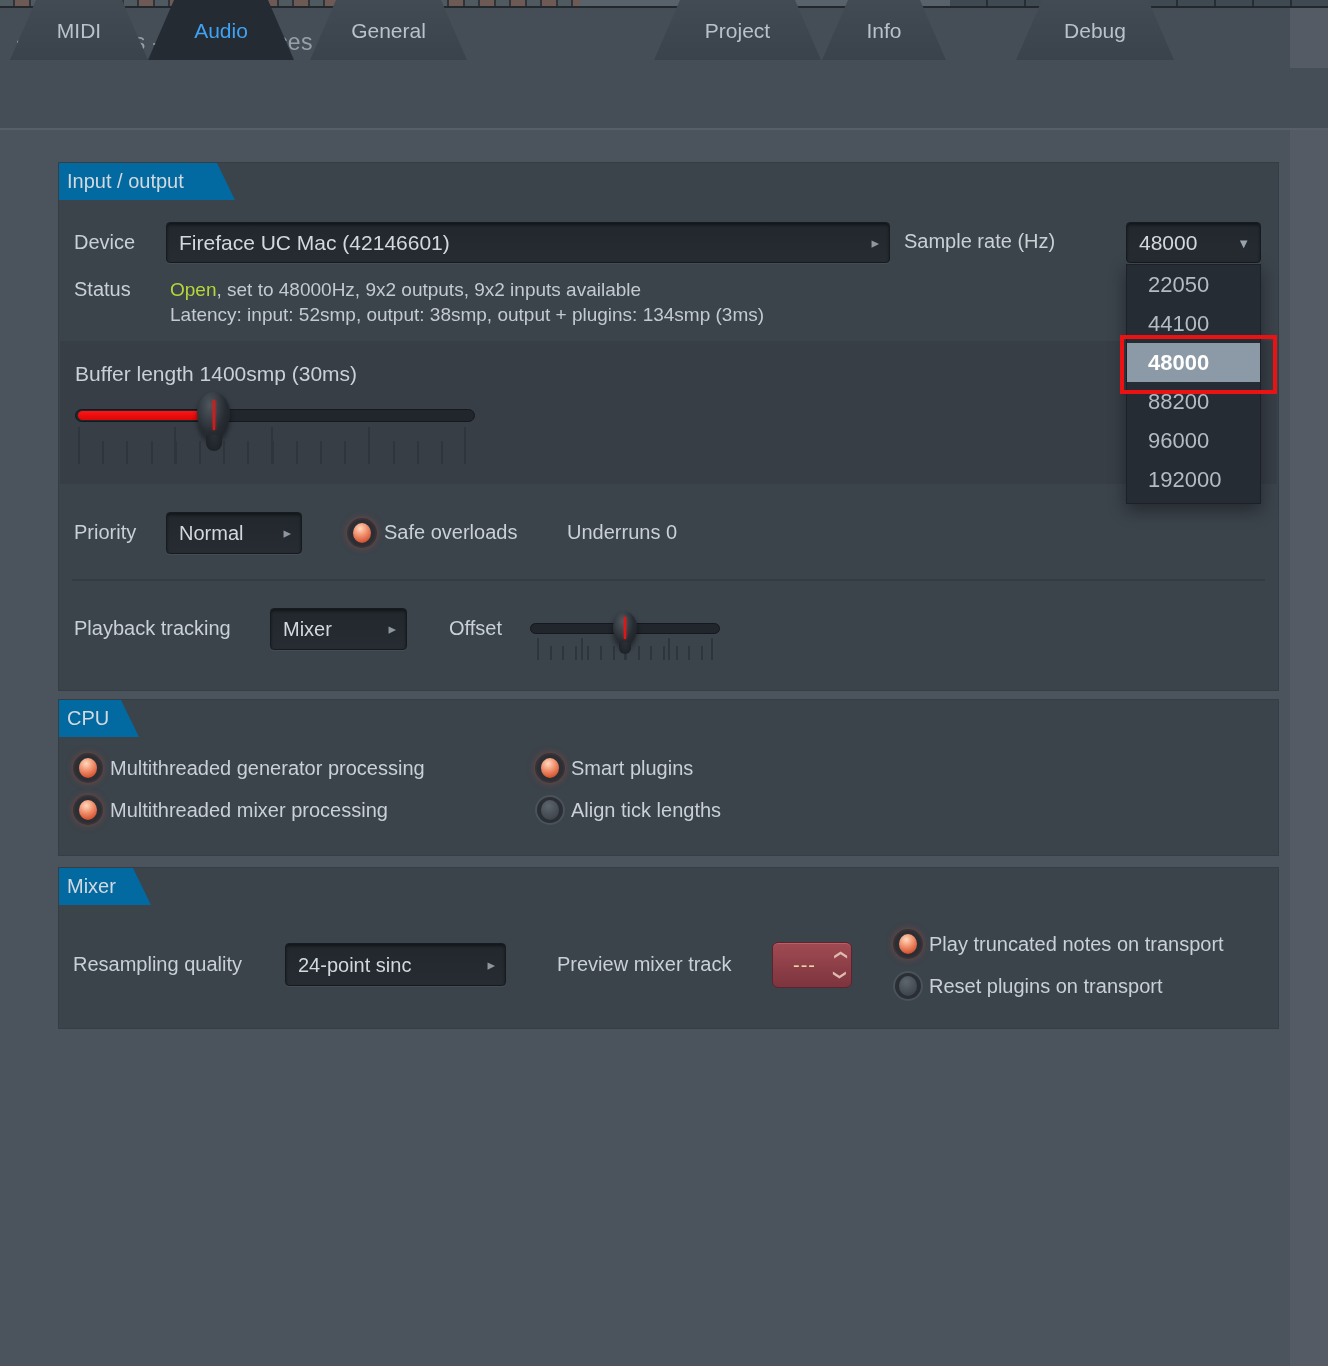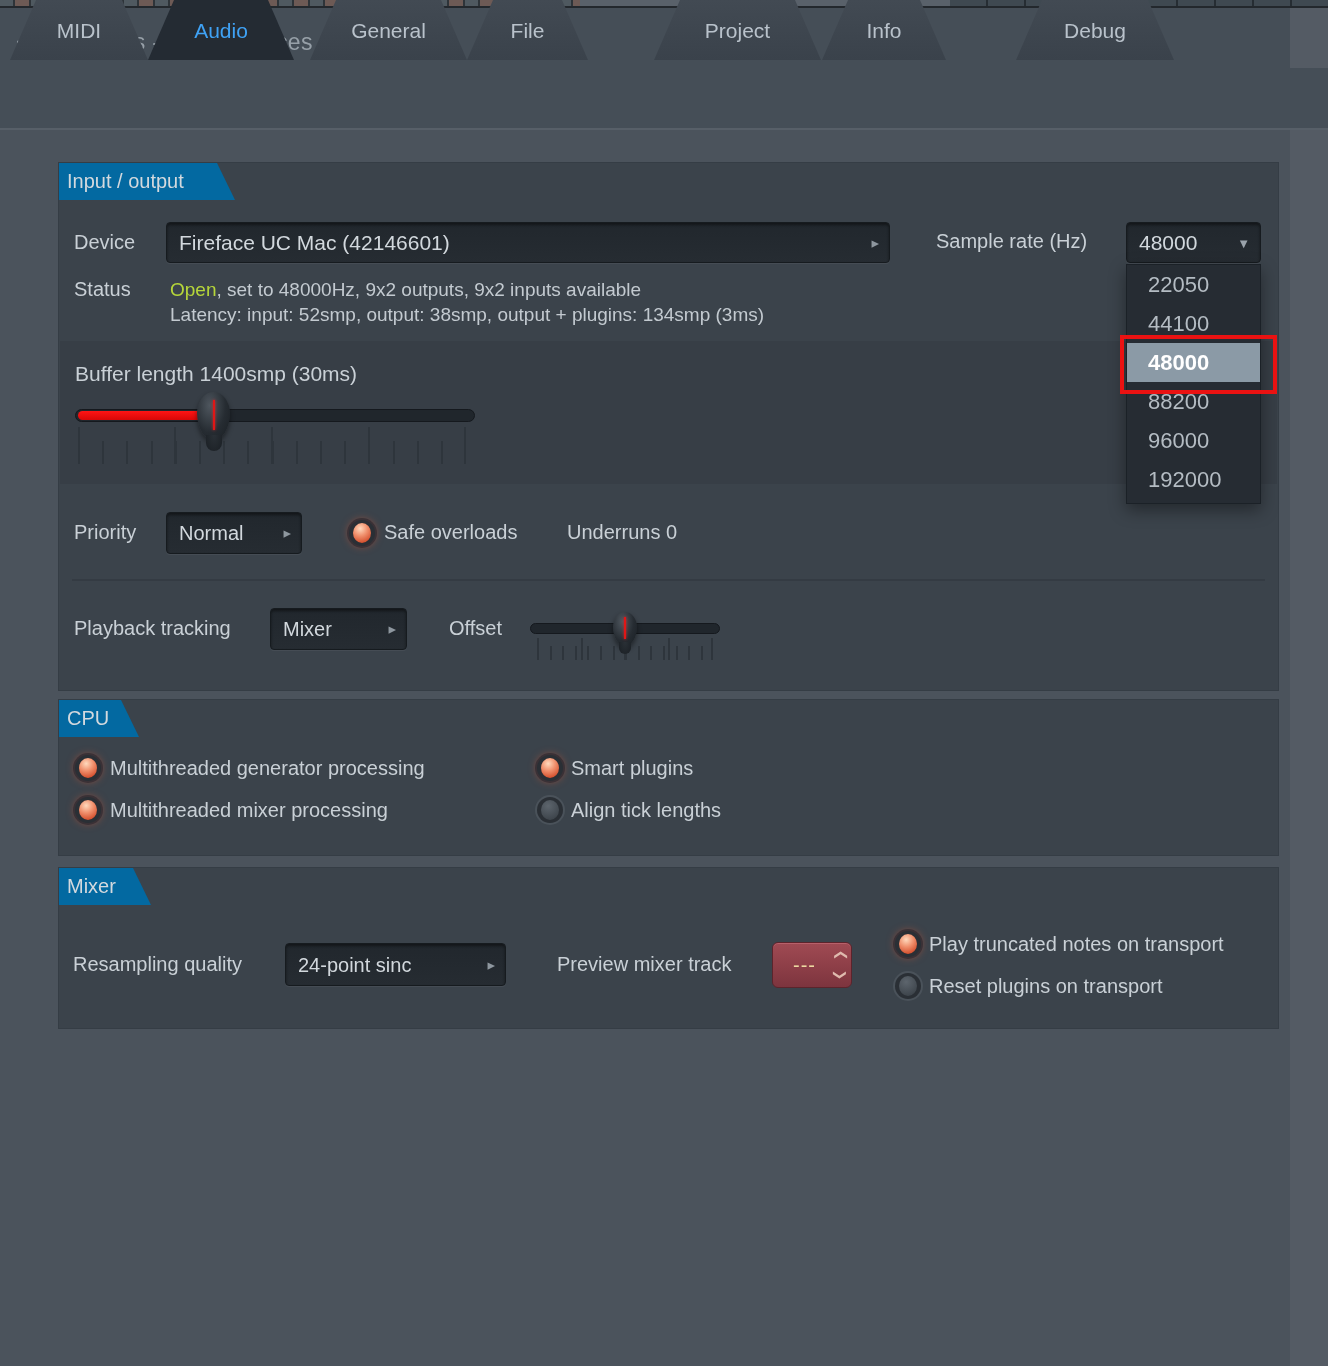--- a/index.html
+++ b/index.html
@@ -125,36 +125,35 @@
     </svg>
     <div id="window-title" class="abs">Settings - Audio devices / mixer</div>
   </div>
   <div id="close-btn" class="abs">✕</div>
   <div id="right-strip" class="abs"></div>
 
   <div id="tabrow" class="abs"></div>
   <div class="tab tab-midi">MIDI</div>
   <div class="tab tab-audio active">Audio</div>
   <div class="tab tab-general">General</div>
-  <div class="tab tab-file">File</div>
   <div class="tab tab-project">Project</div>
   <div class="tab tab-info">Info</div>
   <div class="tab tab-debug">Debug</div>
   <div id="tab-underline" class="abs"></div>
 
   <div id="panel-io" class="abs panel"></div>
   <div id="chip-io" class="section-chip">Input / output</div>
 
   <div class="label" style="left:74px;top:231px;">Device</div>
   <div class="field" style="left:166px;top:222px;width:724px;height:41px;">
     <span class="val" style="font-size:21px;">Fireface UC Mac (42146601)</span>
     <span class="arrow-r">▸</span>
   </div>
 
-  <div class="label" style="left:936px;top:230px;">Sample rate (Hz)</div>
+  <div class="label" style="left:904px;top:230px;">Sample rate (Hz)</div>
   <div class="field" style="left:1126px;top:222px;width:135px;height:41px;">
     <span class="val" style="font-size:21px;">48000</span>
     <span class="arrow-d">▼</span>
   </div>
 
   <div class="label" style="left:74px;top:278px;">Status</div>
   <div class="abs status-text" style="left:170px;top:279px;">
     <span class="status-open">Open</span><span>, set to 48000Hz, 9x2 outputs, 9x2 inputs available</span>
   </div>
   <div class="abs status-text" style="left:170px;top:304px;">Latency: input: 52smp, output: 38smp, output + plugins: 134smp (3ms)</div>

